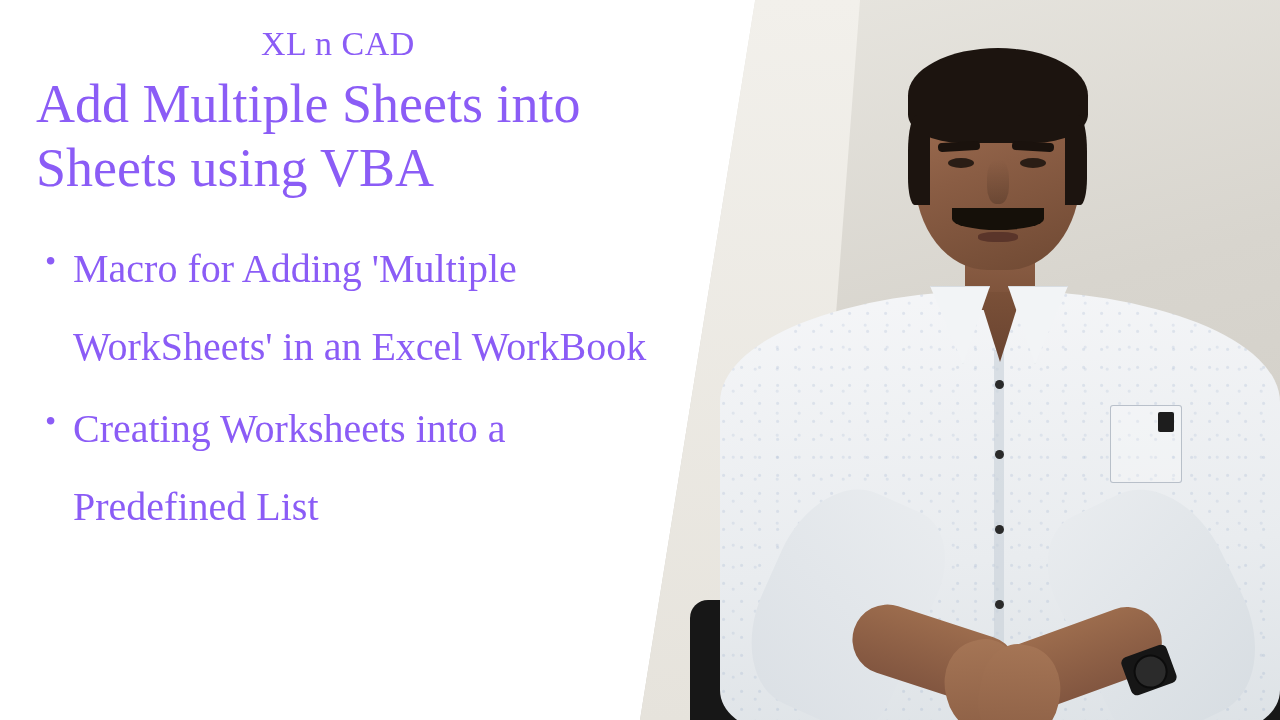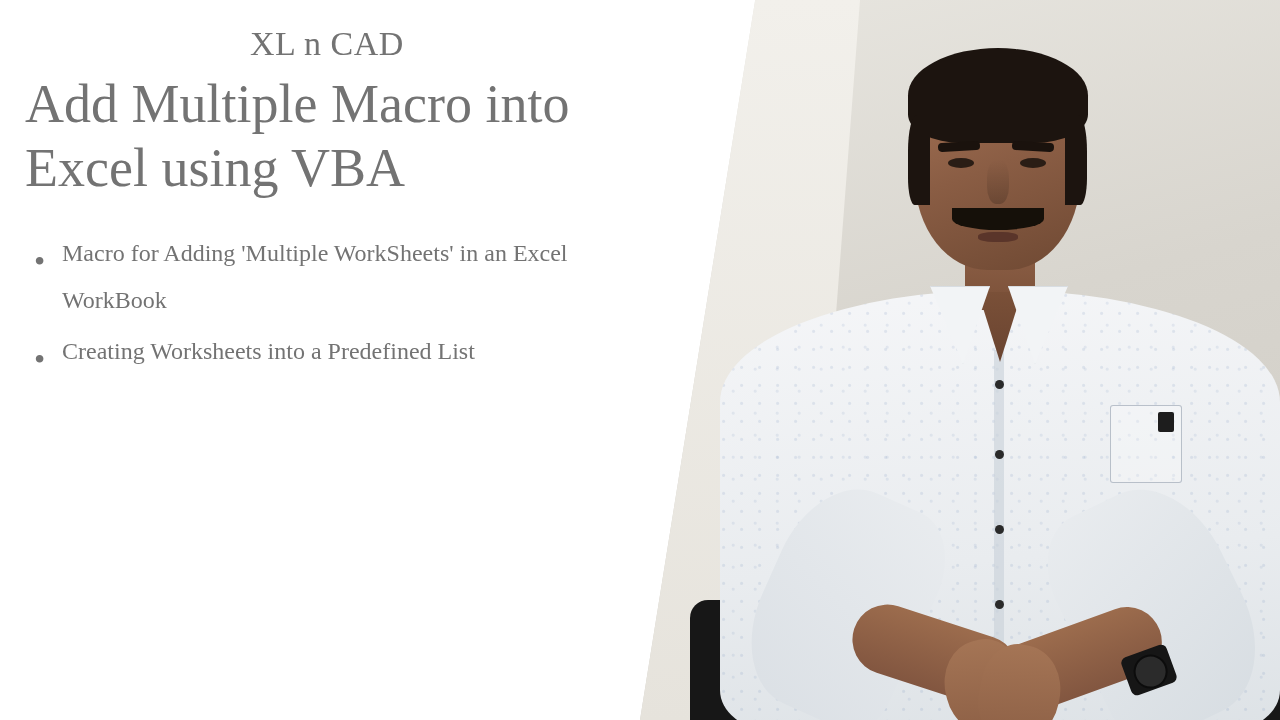--- a/index.html
+++ b/index.html
@@ -6,42 +6,42 @@
     body {
       width: 1280px;
       height: 720px;
       background: #ffffff;
       font-family: Georgia, 'Times New Roman', serif;
       position: relative;
       overflow: hidden;
     }
     .content-area {
       position: absolute;
-      left: 25px;
+      left: 36px;
       top: 25px;
       width: 640px;
-      color: #737373;
+      color: #8b5cf6;
     }
     .brand {
       font-size: 34px;
       font-weight: 400;
       margin-left: 225px;
       margin-bottom: 10px;
       letter-spacing: 0.5px;
     }
     .headline {
       font-size: 54px;
       font-weight: 400;
       line-height: 1.18;
       margin-bottom: 30px;
       letter-spacing: 0px;
     }
     .bullets {
       list-style: none;
-      font-size: 24px;
+      font-size: 40px;
       line-height: 1.95;
       padding-left: 5px;
     }
     .bullets li {
       position: relative;
       padding-left: 32px;
       margin-bottom: 4px;
     }
     .bullets li::before {
       content: '•';
@@ -264,21 +264,21 @@
       width: 110px; height: 180px;
       background: #171717;
       border-radius: 10px 18px 0 0;
     }
   </style>
 </head>
 <body>
 
 <div class="content-area">
   <div class="brand">XL n CAD</div>
-  <div class="headline">Add Multiple Macro into Excel using VBA</div>
+  <div class="headline">Add Multiple Sheets into Sheets using VBA</div>
   <ul class="bullets">
     <li>Macro for Adding 'Multiple WorkSheets' in an Excel WorkBook</li>
     <li>Creating Worksheets into a Predefined List</li>
   </ul>
 </div>
 
 <div class="photo-area">
   <div class="wall-left"></div>
   <div class="person">
     <div class="chair-l"></div>

